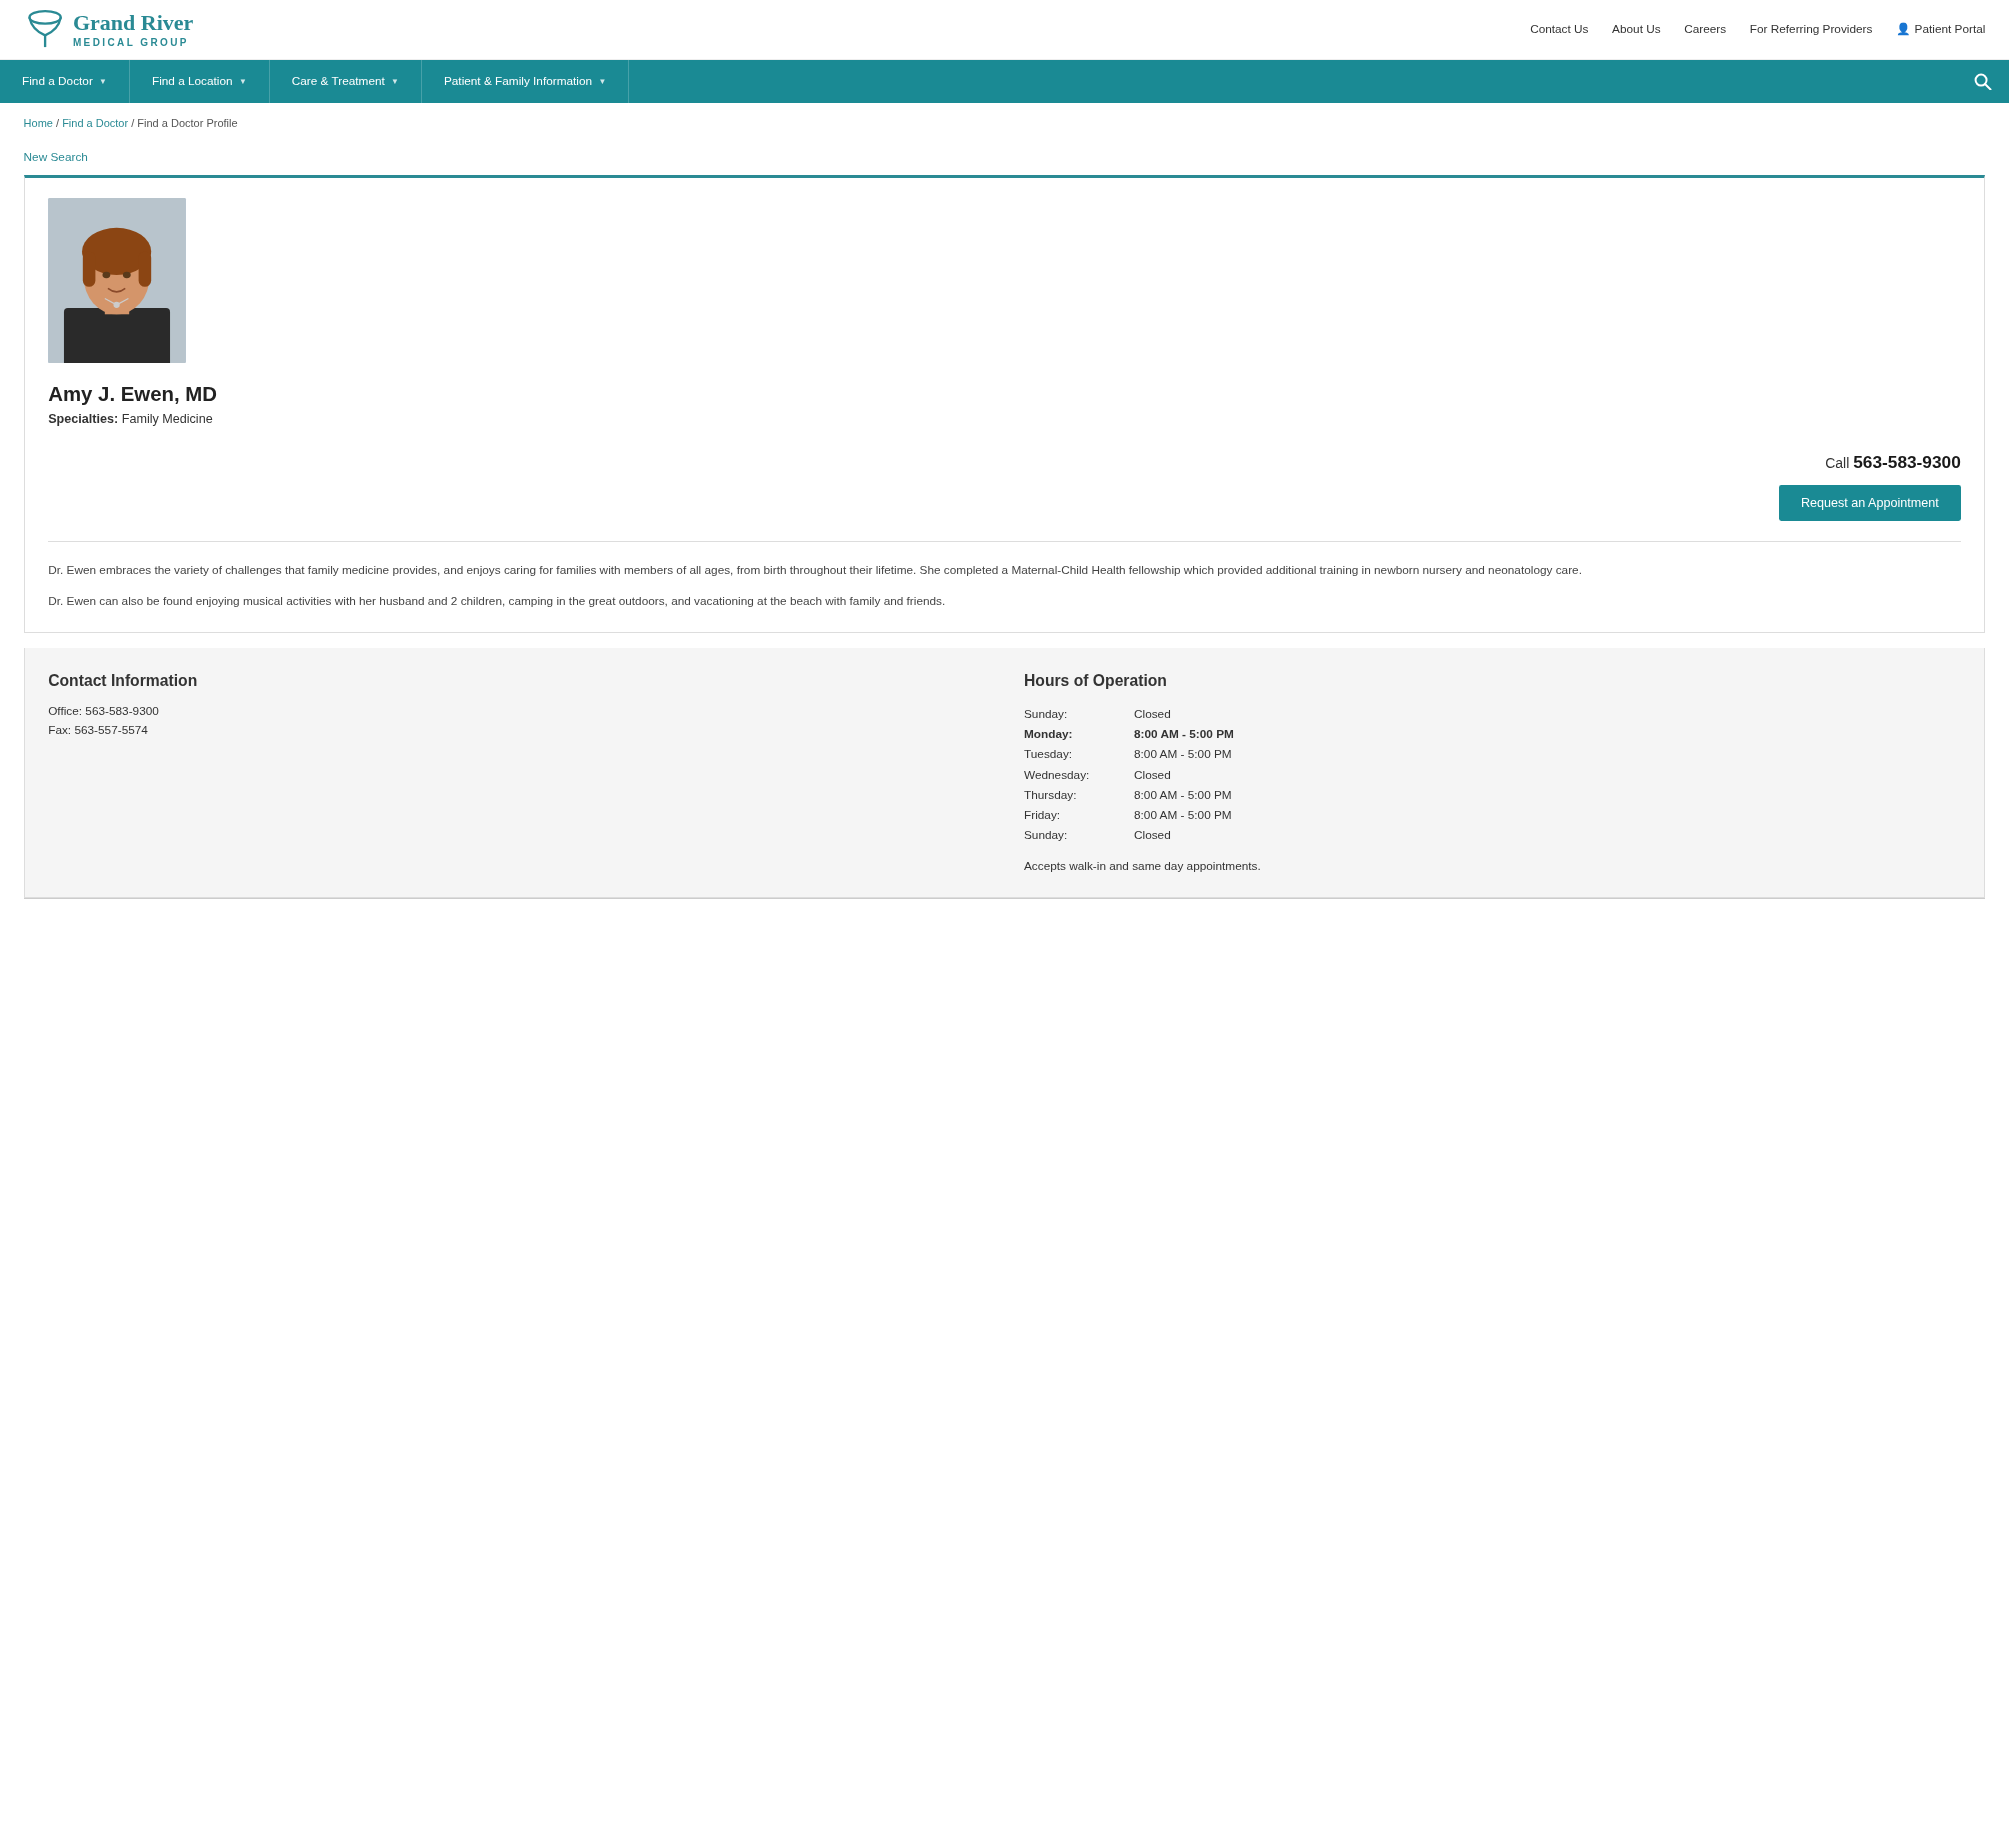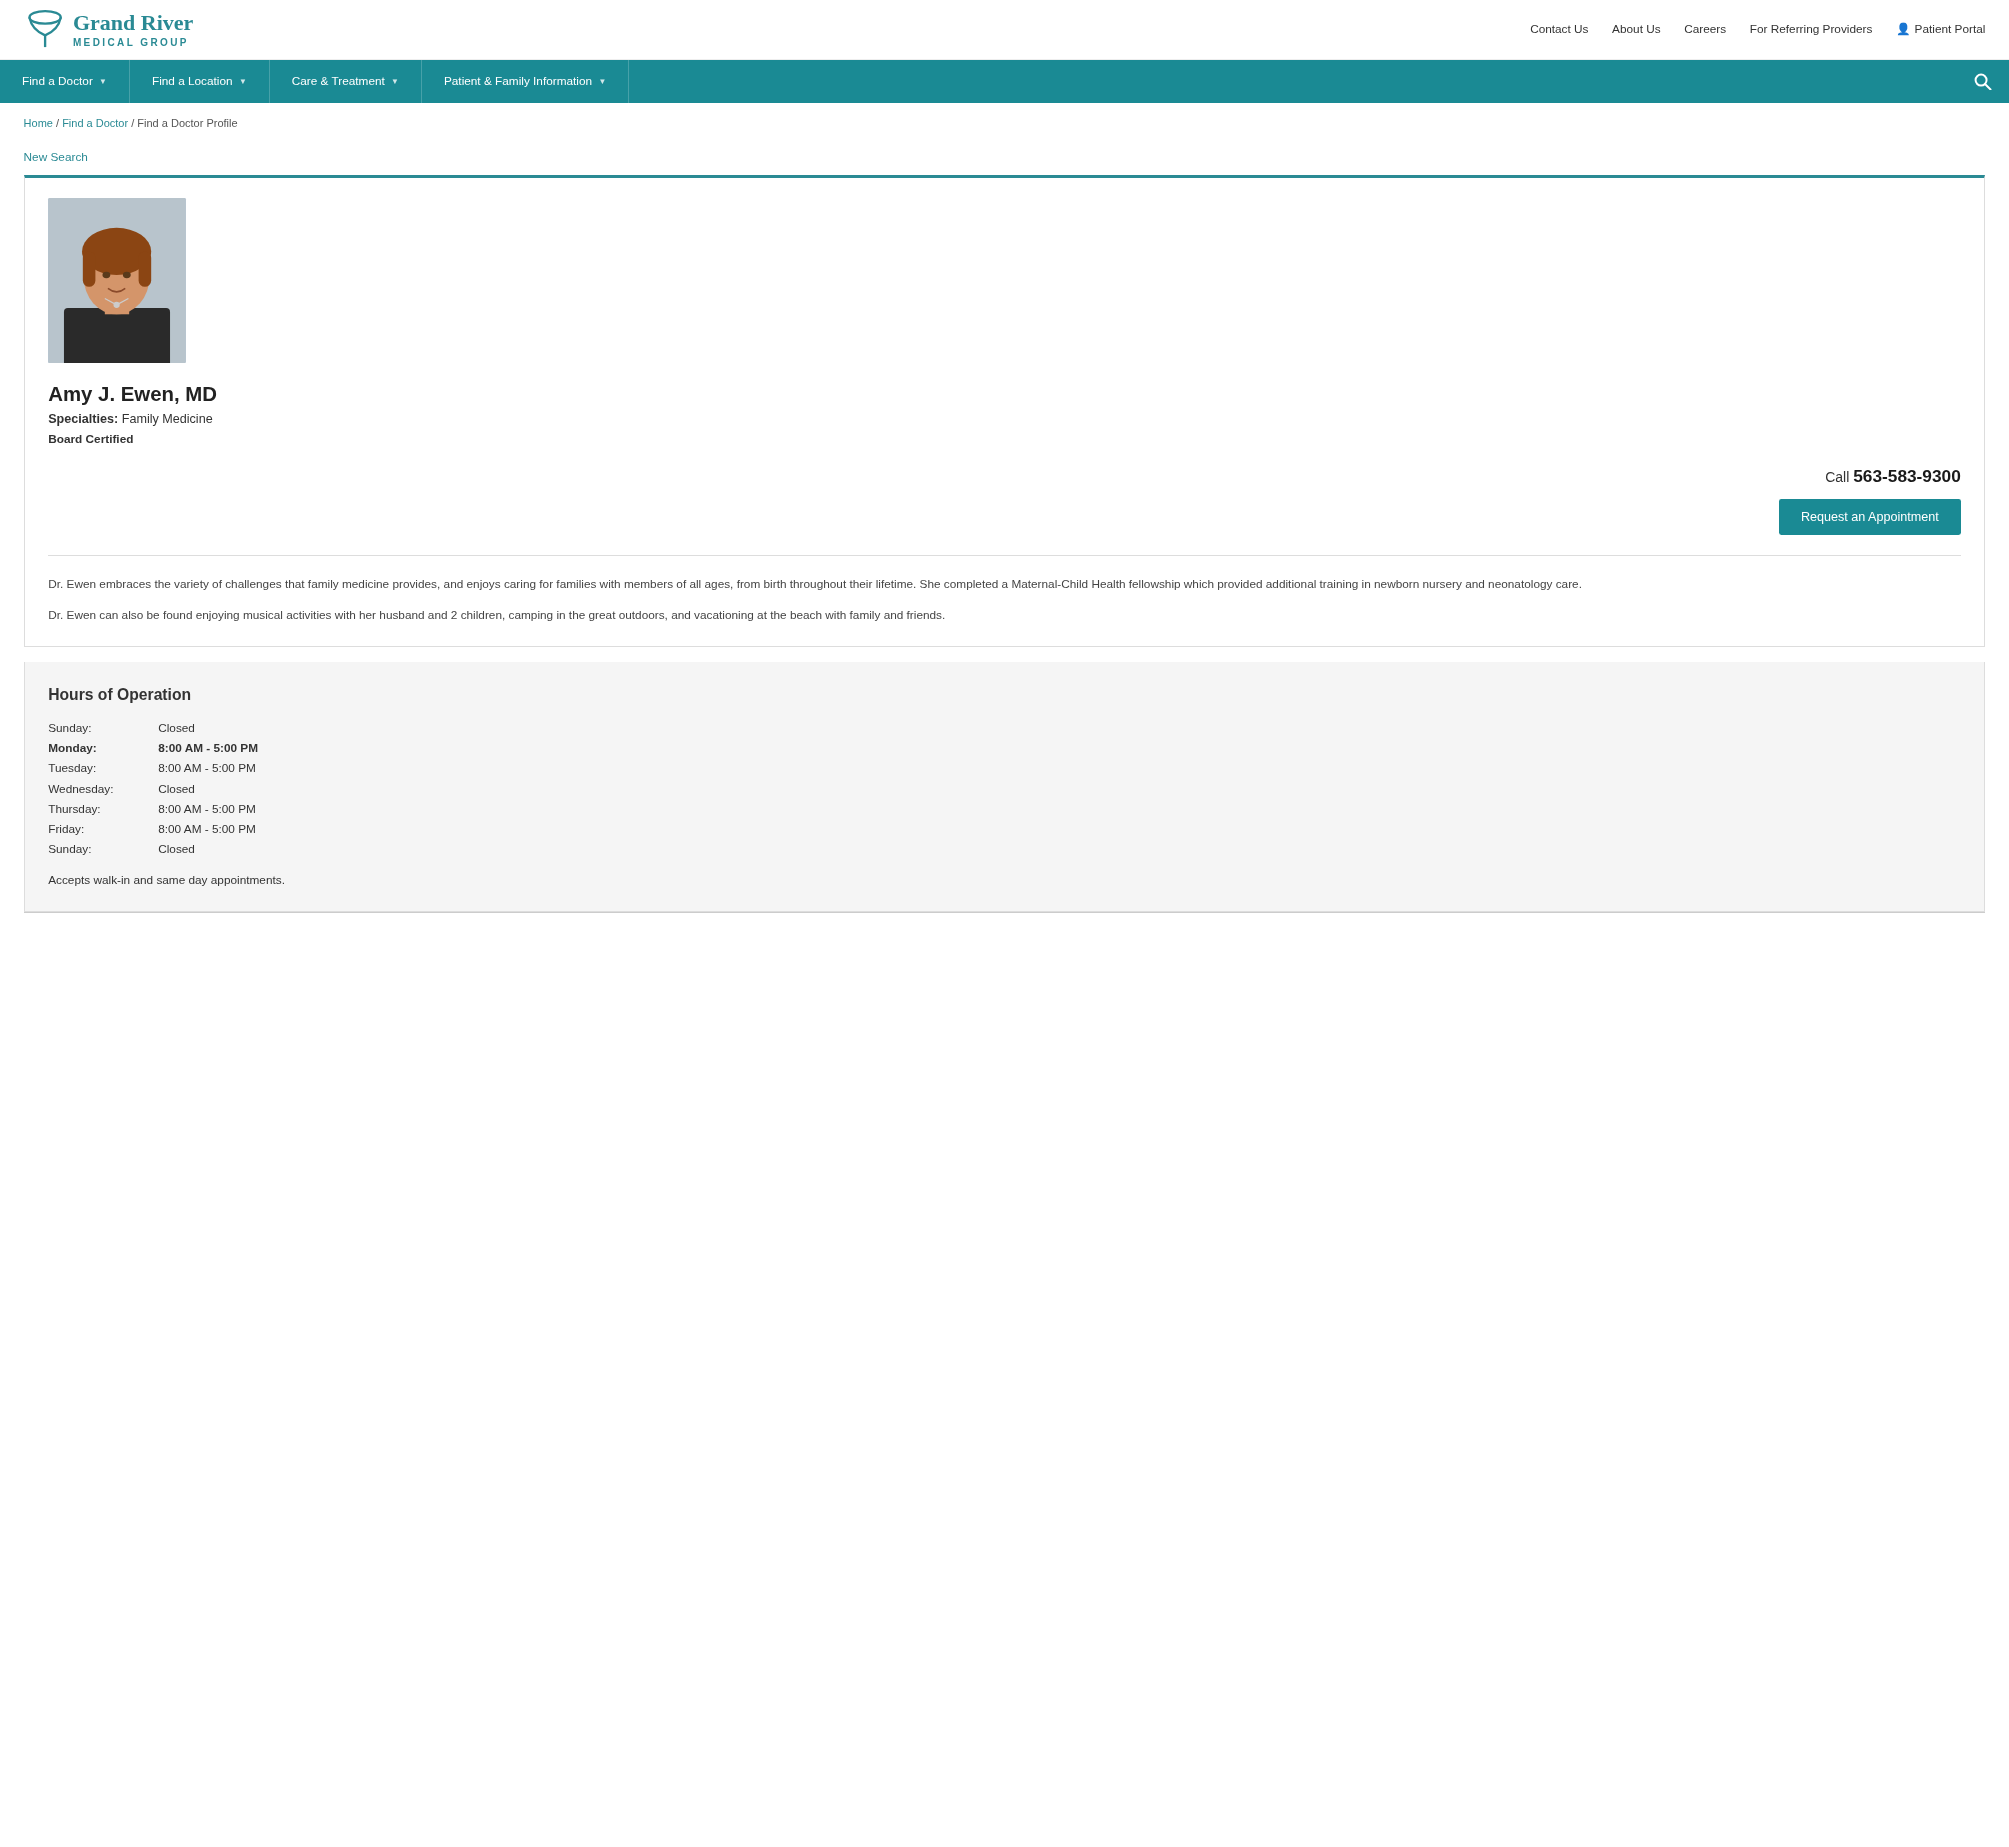--- a/index.html
+++ b/index.html
@@ -353,21 +353,20 @@
         <line x1="102" y1="128" x2="87" y2="136" stroke="#ccc" stroke-width="1.5"></line>
       </svg>
     </div>
 
     <div class="doctor-info">
       <div class="doctor-name">Amy J. Ewen, MD</div>
       <div class="doctor-specialty">
         <span class="label">Specialties:</span>
         <span>Family Medicine</span>
       </div>
-      <div class="doctor-certified">Board Certified</div>
     </div>
 
     <div class="doctor-contact">
       <div class="call-number">
         <span>Call</span>
         <strong>563-583-9300</strong>
       </div>
       <button class="appointment-btn">Request an Appointment</button>
     </div>
   </div>
@@ -376,20 +375,31 @@
 
   <div class="profile-bio">
     <p>Dr. Ewen embraces the variety of challenges that family medicine provides, and enjoys caring for families with members of all ages, from birth throughout their lifetime. She completed a Maternal-Child Health fellowship which provided additional training in newborn nursery and neonatology care.</p>
     <p>Dr. Ewen can also be found enjoying musical activities with her husband and 2 children, camping in the great outdoors, and vacationing at the beach with family and friends.</p>
   </div>
 </div>
 
 <div class="info-section">
   <div class="info-grid">
 
+    <div class="info-col">
+      <h2>Contact Information</h2>
+      <div class="contact-line">
+        <span>Office:</span>
+        <span>563-583-9300</span>
+      </div>
+      <div class="contact-line">
+        <span>Fax:</span>
+        <span>563-557-5574</span>
+      </div>
+    </div>
 
     <div class="info-col">
       <h2>Hours of Operation</h2>
       <table class="hours-table">
         <tbody id="hours-tbody">
             <tr>
               <td>Sunday:</td>
               <td>Closed</td>
             </tr>
             <tr class="bold">

